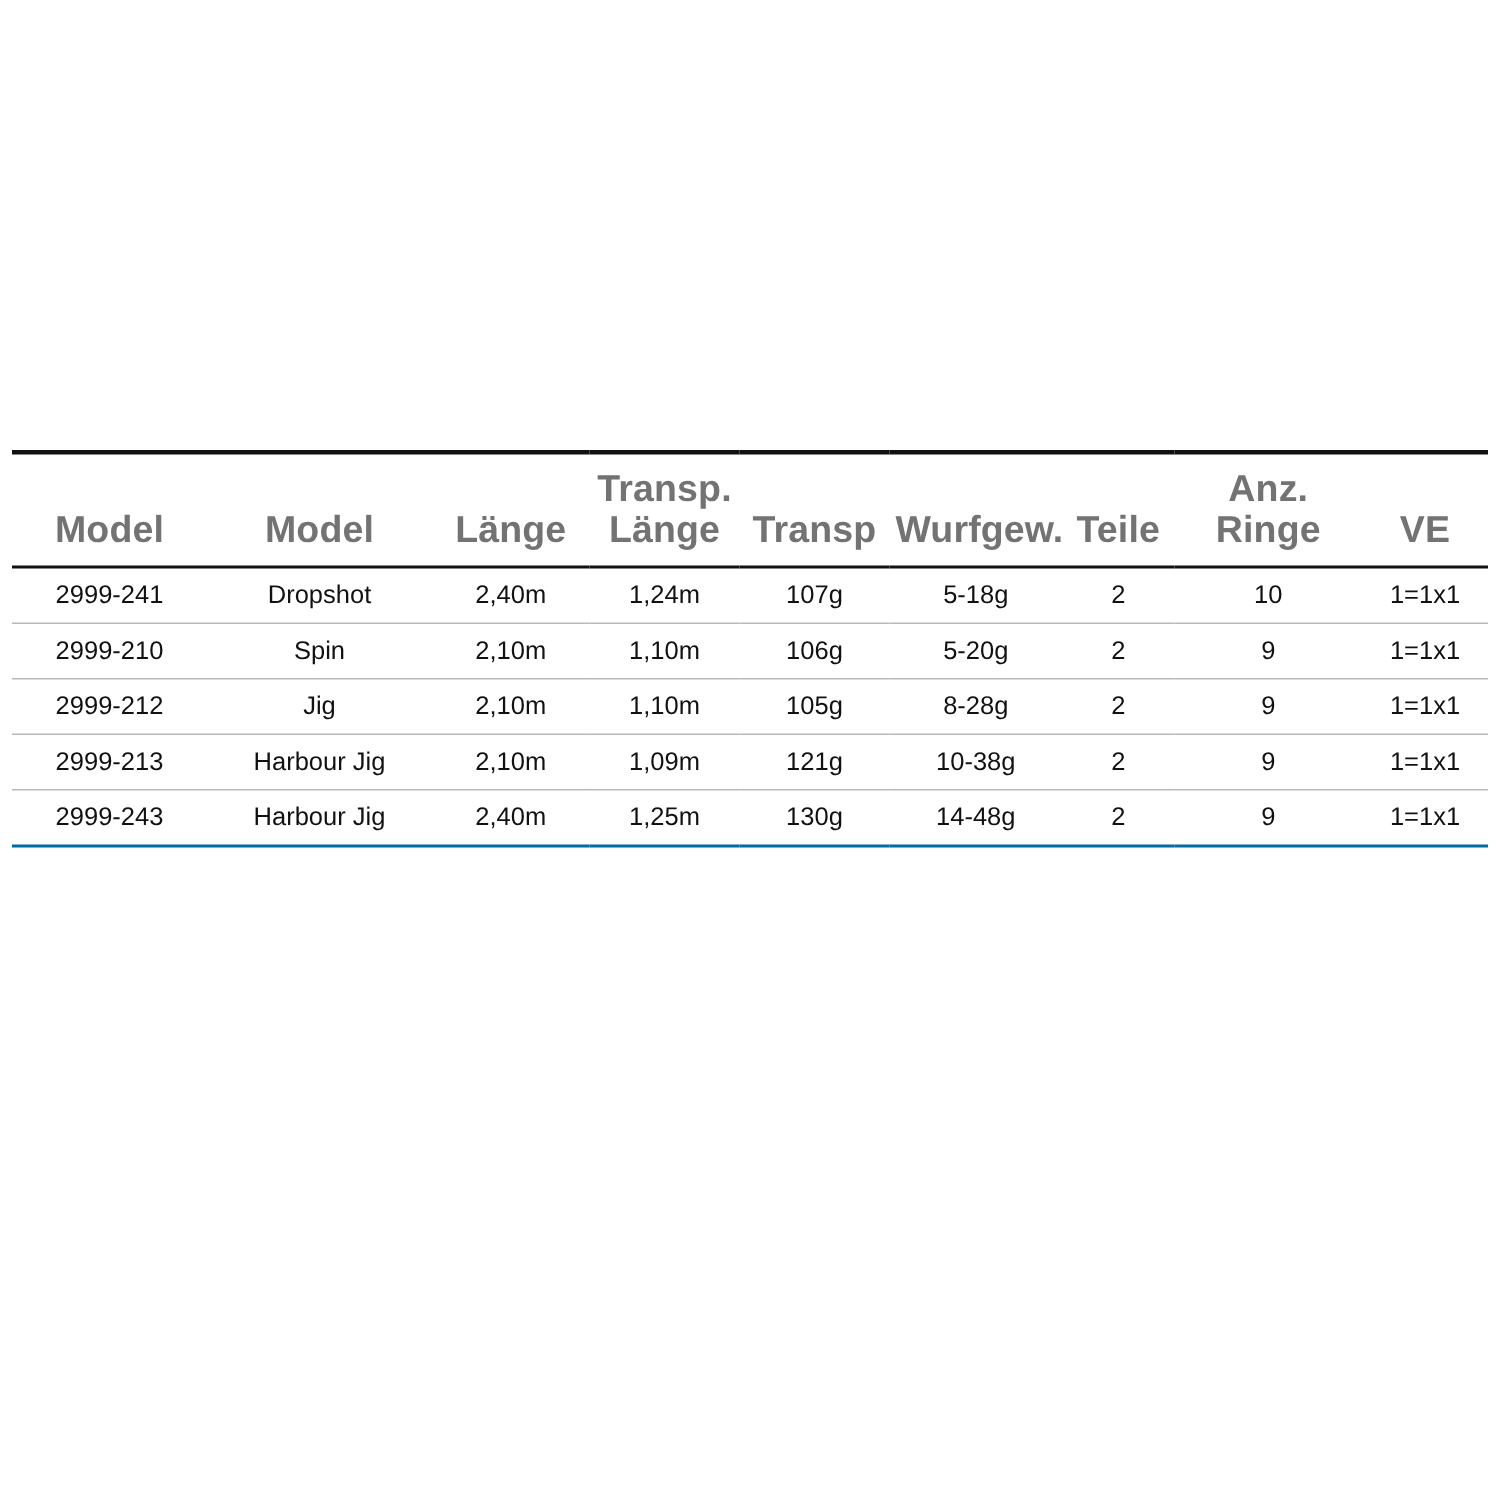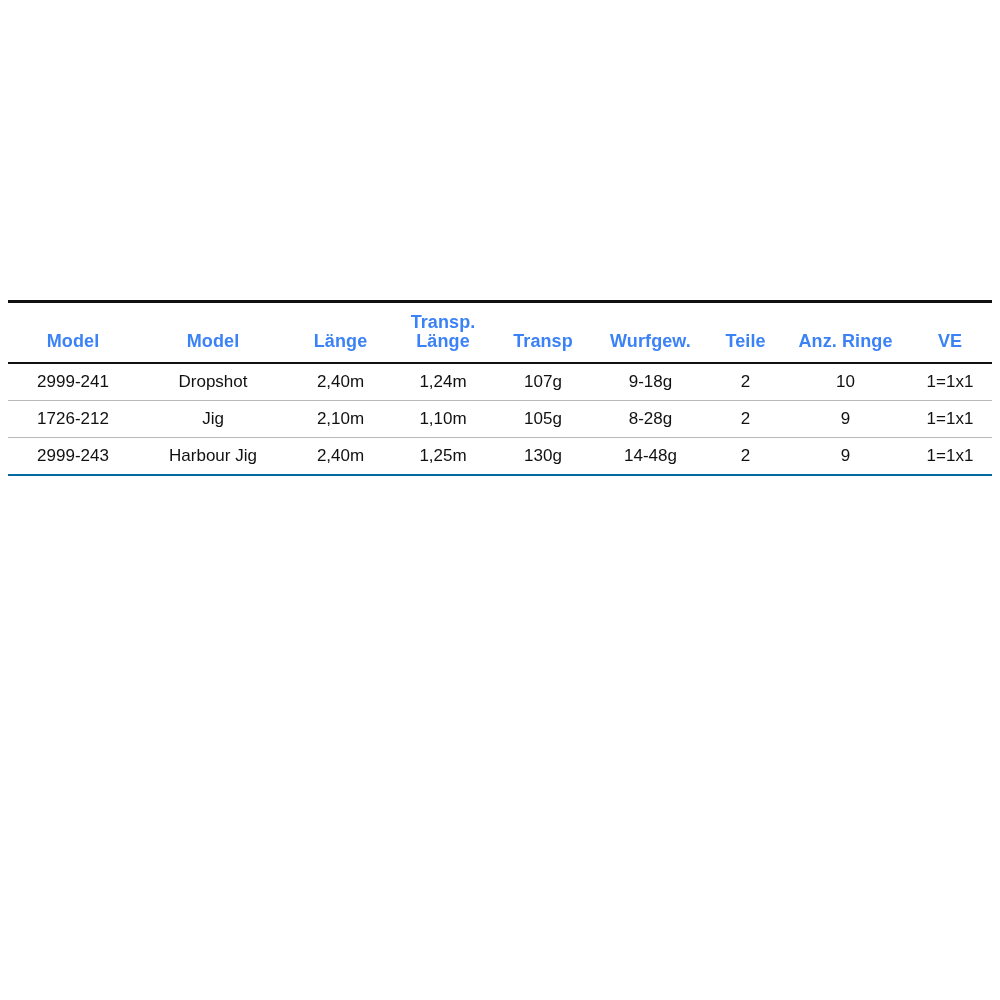--- a/index.html
+++ b/index.html
@@ -29,22 +29,22 @@
     top: 300px;
     width: 984px;
   }
   table.spec {
     width: 100%;
     border-collapse: collapse;
     table-layout: fixed;
   }
   table.spec thead th {
     font-weight: bold;
-    font-size: 18px;
-    color: #3b82f6;
+    font-size: 25px;
+    color: #737373;
     padding: 0 4px 10px 4px;
     vertical-align: bottom;
     text-align: center;
     line-height: 1.08;
     letter-spacing: 0.1px;
   }
   table.spec thead tr {
     border-top: 3px solid #111;
     border-bottom: 2px solid #111;
   }
@@ -107,32 +107,54 @@
           <th class="hdr-pad">VE</th>
         </tr>
       </thead>
       <tbody>
           <tr>
             <td>2999-241</td>
             <td>Dropshot</td>
             <td>2,40m</td>
             <td>1,24m</td>
             <td>107g</td>
-            <td>9-18g</td>
+            <td>5-18g</td>
             <td>2</td>
             <td>10</td>
             <td>1=1x1</td>
           </tr>
           <tr>
-            <td>1726-212</td>
+            <td>2999-210</td>
+            <td>Spin</td>
+            <td>2,10m</td>
+            <td>1,10m</td>
+            <td>106g</td>
+            <td>5-20g</td>
+            <td>2</td>
+            <td>9</td>
+            <td>1=1x1</td>
+          </tr>
+          <tr>
+            <td>2999-212</td>
             <td>Jig</td>
             <td>2,10m</td>
             <td>1,10m</td>
             <td>105g</td>
             <td>8-28g</td>
+            <td>2</td>
+            <td>9</td>
+            <td>1=1x1</td>
+          </tr>
+          <tr>
+            <td>2999-213</td>
+            <td>Harbour Jig</td>
+            <td>2,10m</td>
+            <td>1,09m</td>
+            <td>121g</td>
+            <td>10-38g</td>
             <td>2</td>
             <td>9</td>
             <td>1=1x1</td>
           </tr>
           <tr>
             <td>2999-243</td>
             <td>Harbour Jig</td>
             <td>2,40m</td>
             <td>1,25m</td>
             <td>130g</td>

